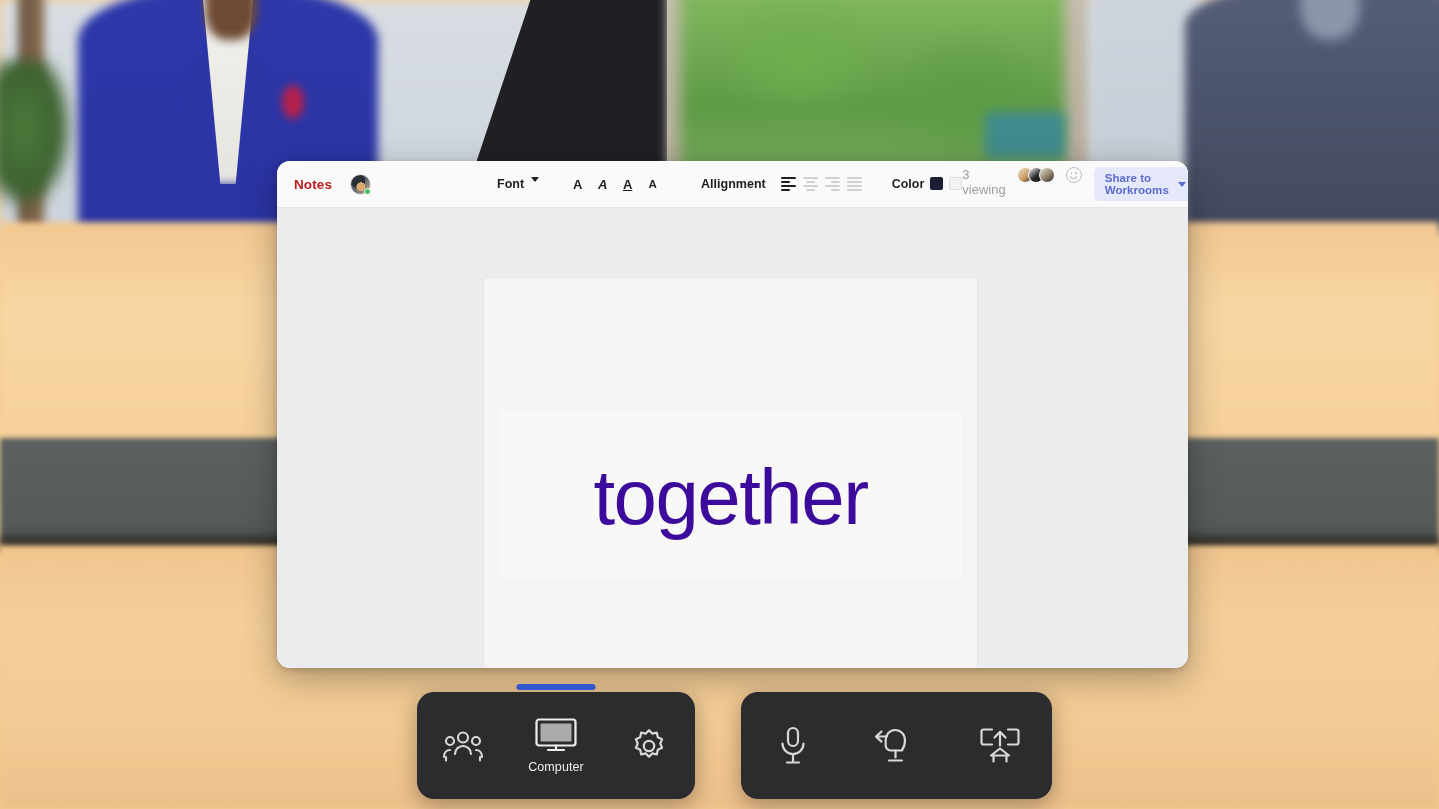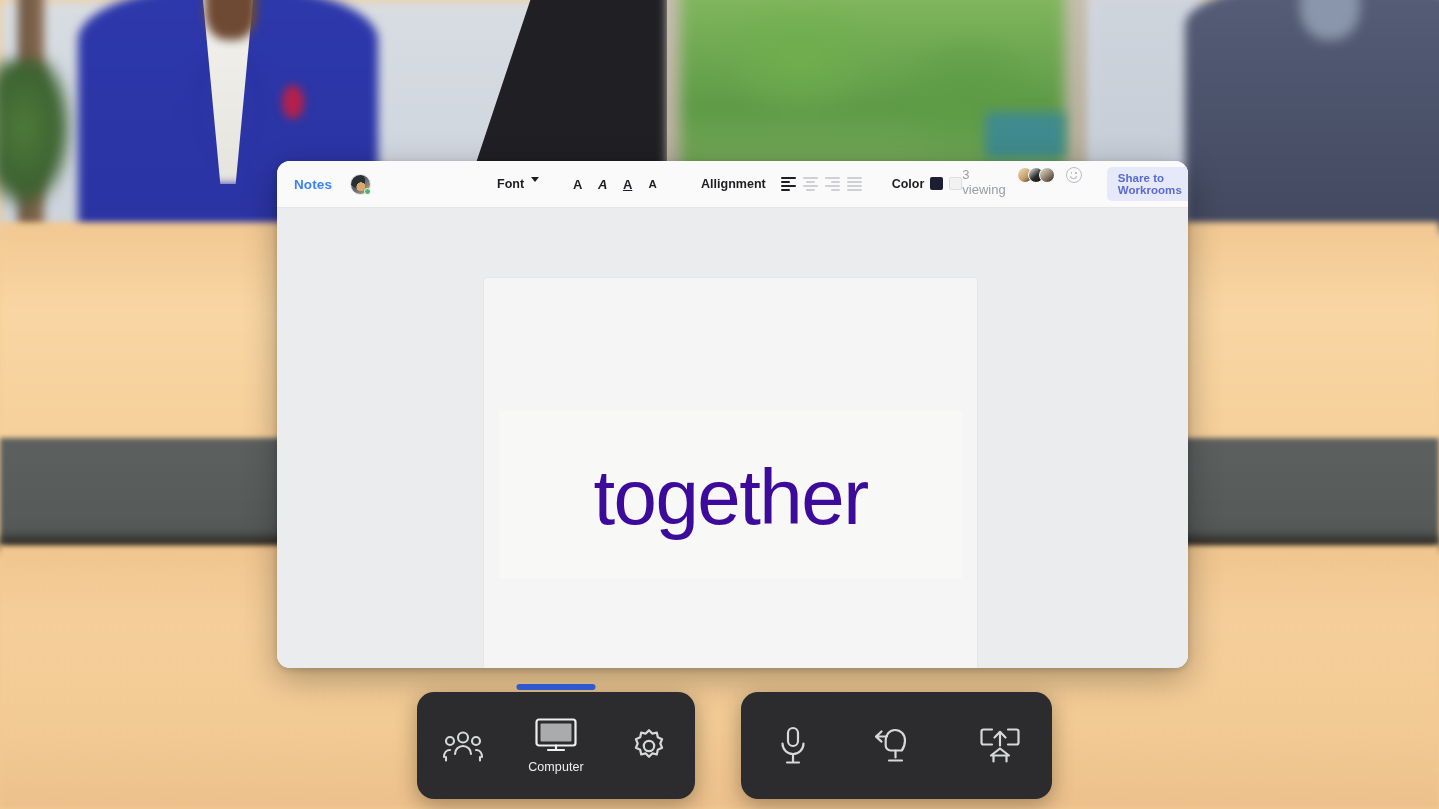--- a/index.html
+++ b/index.html
@@ -121,21 +121,21 @@
     position:absolute; left:277px; top:161px; width:911px; height:507px;
     background:#ebecee; border-radius:13px; overflow:hidden;
     box-shadow:0 10px 34px rgba(0,0,0,.30), 0 2px 6px rgba(0,0,0,.16);
   }
 
   .toolbar {
     height:47px; background:#fafafa; display:flex; align-items:center;
     border-bottom:1px solid #e6e6e8; padding:0 12px 0 17px;
     position:relative;
   }
-  .tb-title { font-size:13.5px; font-weight:700; color:#3b82f6; letter-spacing:.1px; }
+  .tb-title { font-size:13.5px; font-weight:700; color:#b91c1c; letter-spacing:.1px; }
 
   .doc-avatar {
     position:relative; width:21px; height:21px; border-radius:50%;
     margin-left:18px; overflow:visible; flex:none;
     background:
       radial-gradient(circle at 52% 62%, #d8a86e 0 28%, rgba(216,168,110,0) 30%),
       radial-gradient(circle at 35% 30%, #2a2e35 0 40%, rgba(42,46,53,0) 42%),
       linear-gradient(135deg,#7d848f 0%, #58606c 45%, #cdb18a 100%);
     border:1px solid #e3e3e6;
   }
@@ -197,21 +197,21 @@
     content:""; position:absolute; width:1.7px; height:1.7px; border-radius:50%;
     background:#b9bcc2; top:4px;
   }
   .emoji-btn::before { left:4px; } .emoji-btn::after { right:4px; }
   .emoji-btn i {
     position:absolute; left:3.5px; bottom:3.3px; width:7px; height:3.2px;
     border:1.3px solid #b9bcc2; border-top:none; border-radius:0 0 7px 7px;
   }
 
   .share-btn {
-    margin-left:25px; background:#e6e9f9; border-radius:5px;
+    margin-left:12px; background:#e6e9f9; border-radius:5px;
     padding:5px 9px 5px 11px; display:flex; align-items:center; cursor:pointer;
   }
   .share-btn span { font-size:11.5px; font-weight:700; color:#5b6ad0; letter-spacing:.05px; }
 
   
   .doc-area { position:relative; height:460px; background:#ebecee;padding-left:48px; }
   .page {
     position:absolute; left:207px; top:70px; width:493px; height:460px;
     background:#f5f5f6; border-radius:3px 3px 0 0;
     box-shadow:0 0 0 1px rgba(0,0,0,.022);

